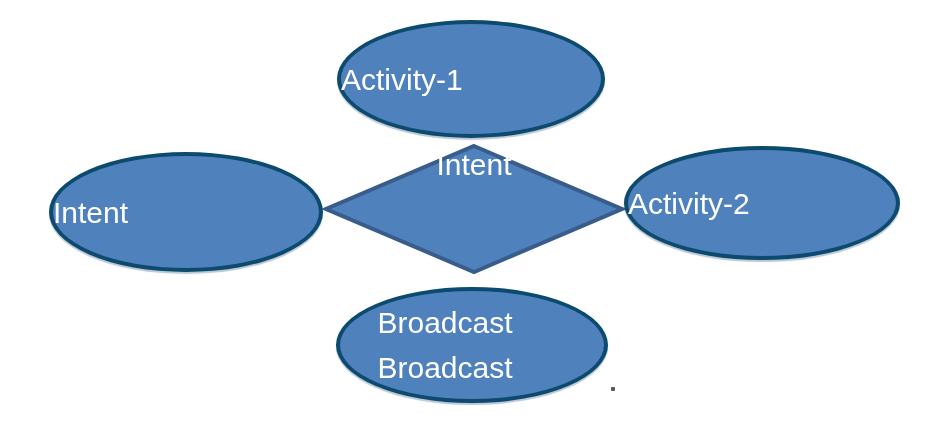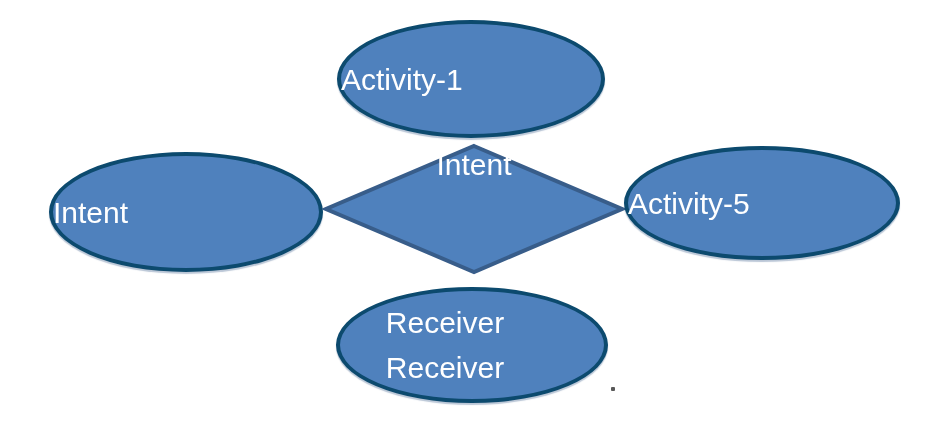--- a/index.html
+++ b/index.html
@@ -80,22 +80,22 @@
   </div>
 
   <svg class="diamond-svg" viewBox="0 0 304 134">
     <polygon points="152,4 300,67 152,130 4,67" fill="#4F81BD" stroke="#385D8A" stroke-width="4" stroke-linejoin="miter"></polygon>
   </svg>
   <div class="diamond-label-wrap">
     <span class="node-label">Intent</span>
   </div>
 
   <div class="node-ellipse" id="ellipse-activity2">
-    <span class="node-label">Activity-5</span>
+    <span class="node-label">Activity-2</span>
   </div>
 
   <div class="node-ellipse" id="ellipse-broadcast">
-    <span class="node-label">Receiver Receiver</span>
+    <span class="node-label">Broadcast Broadcast</span>
   </div>
 
   <div class="stray-dot"></div>
 
 </div>
 
 </body></html>

